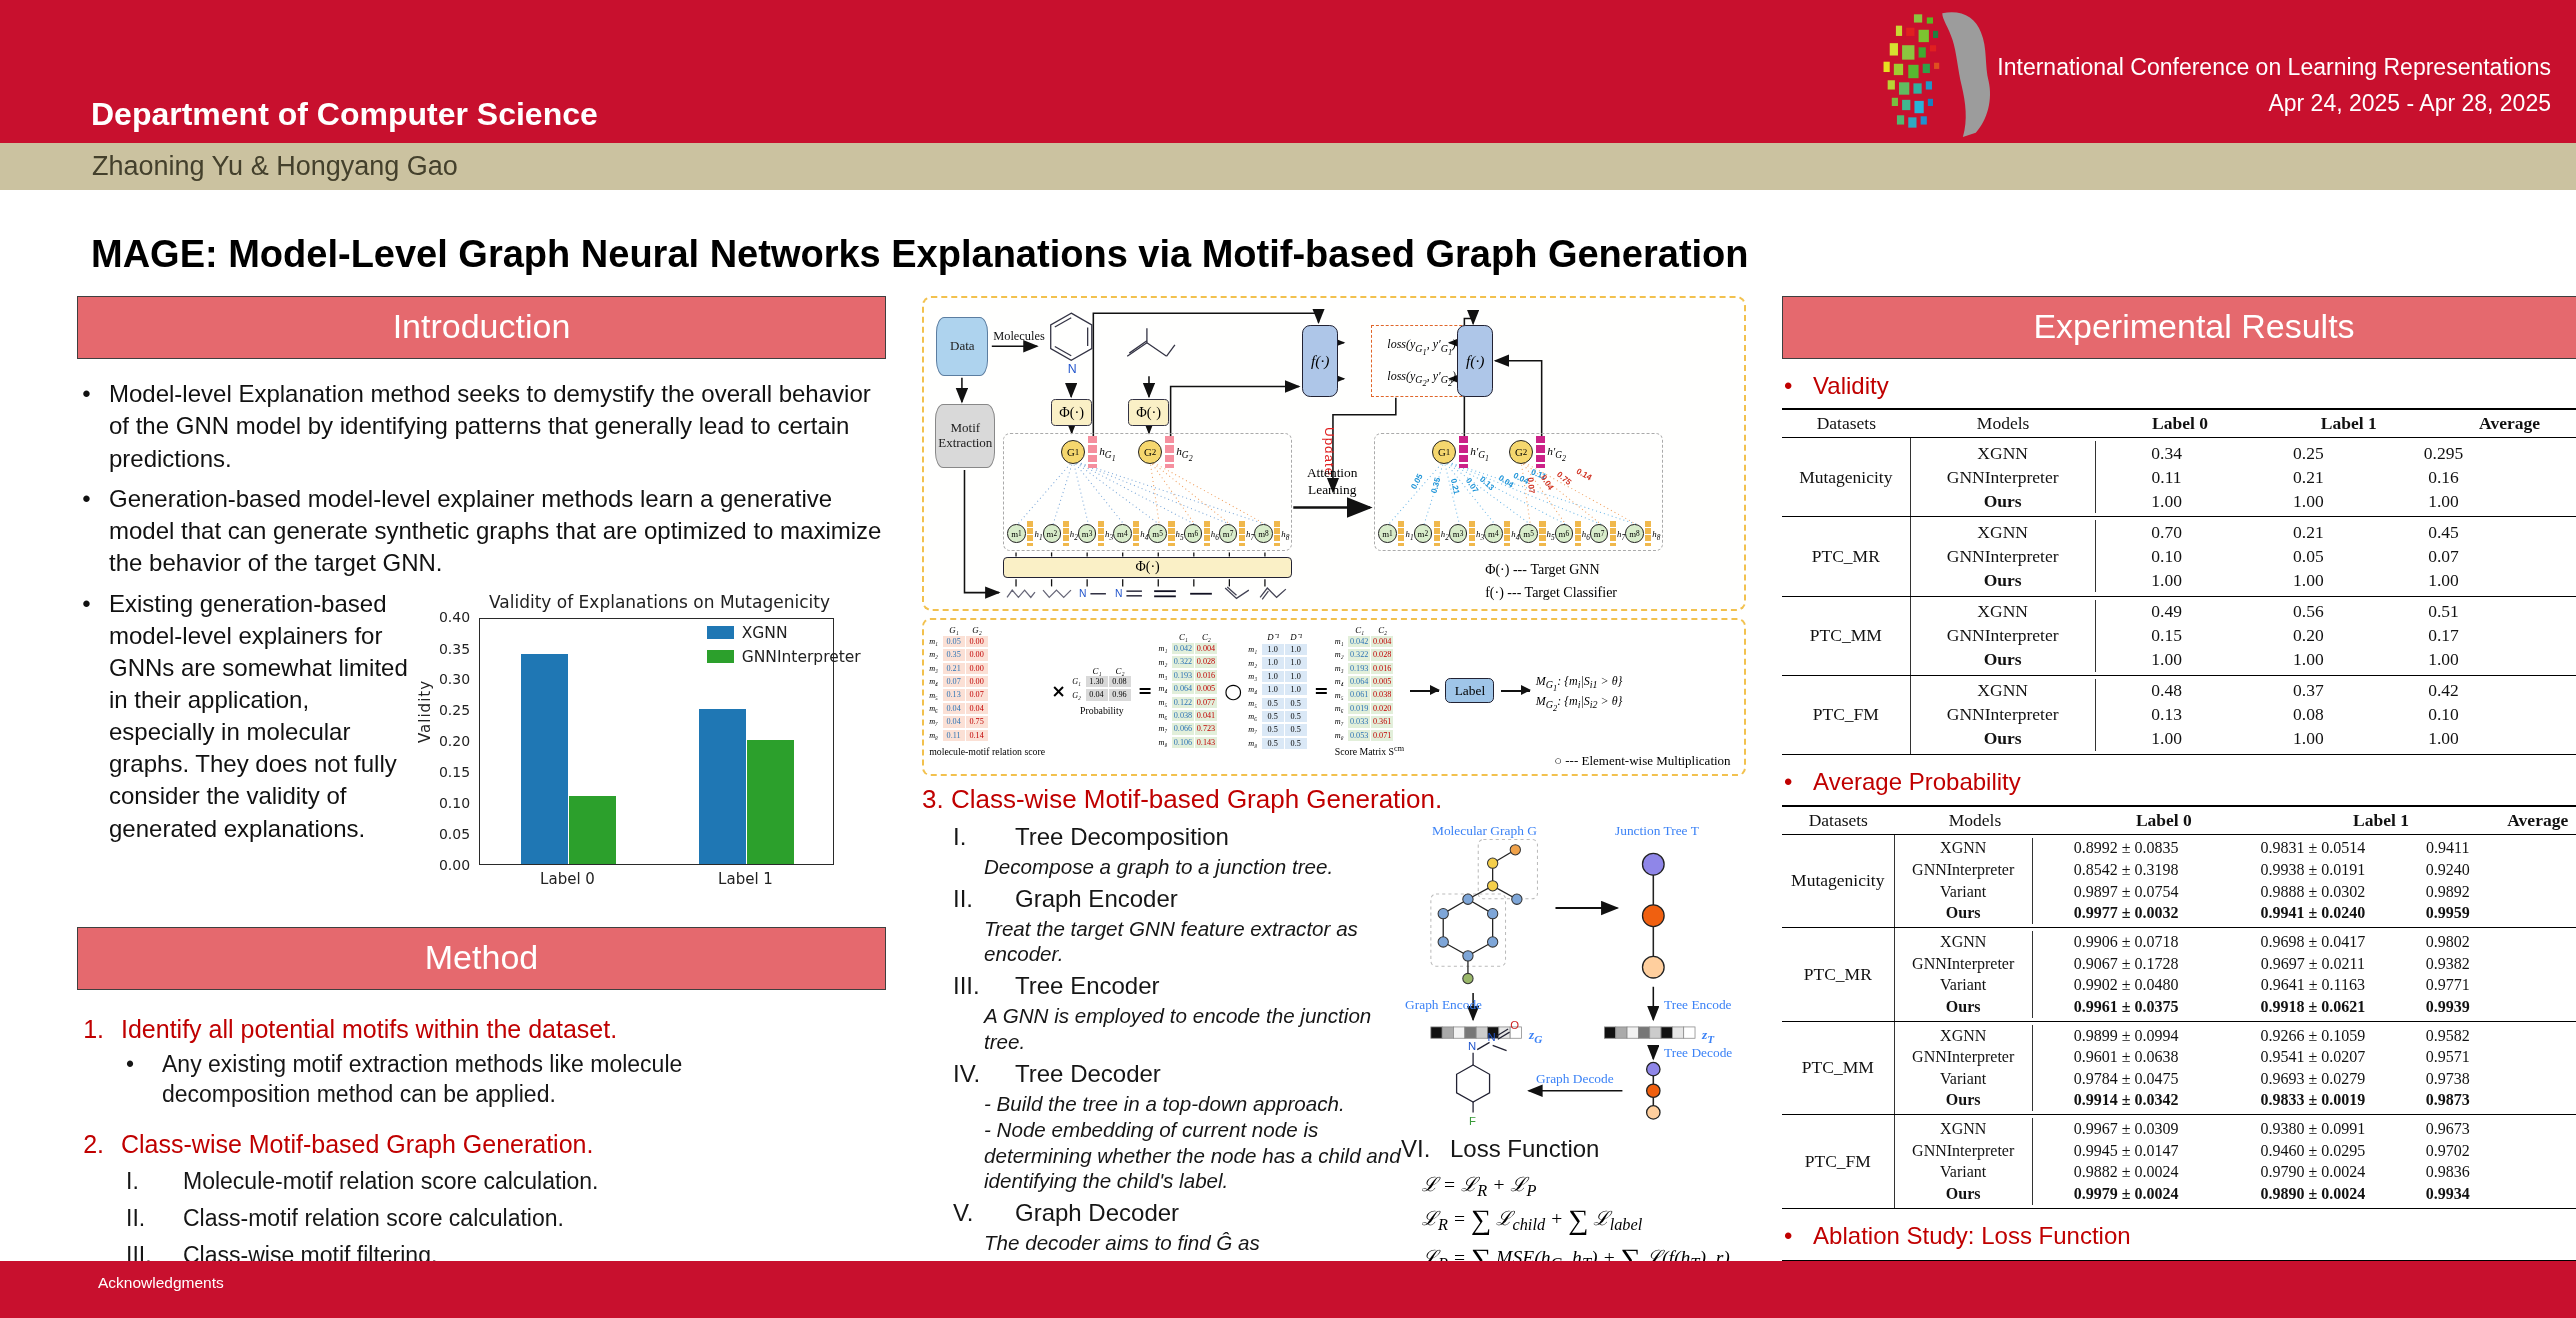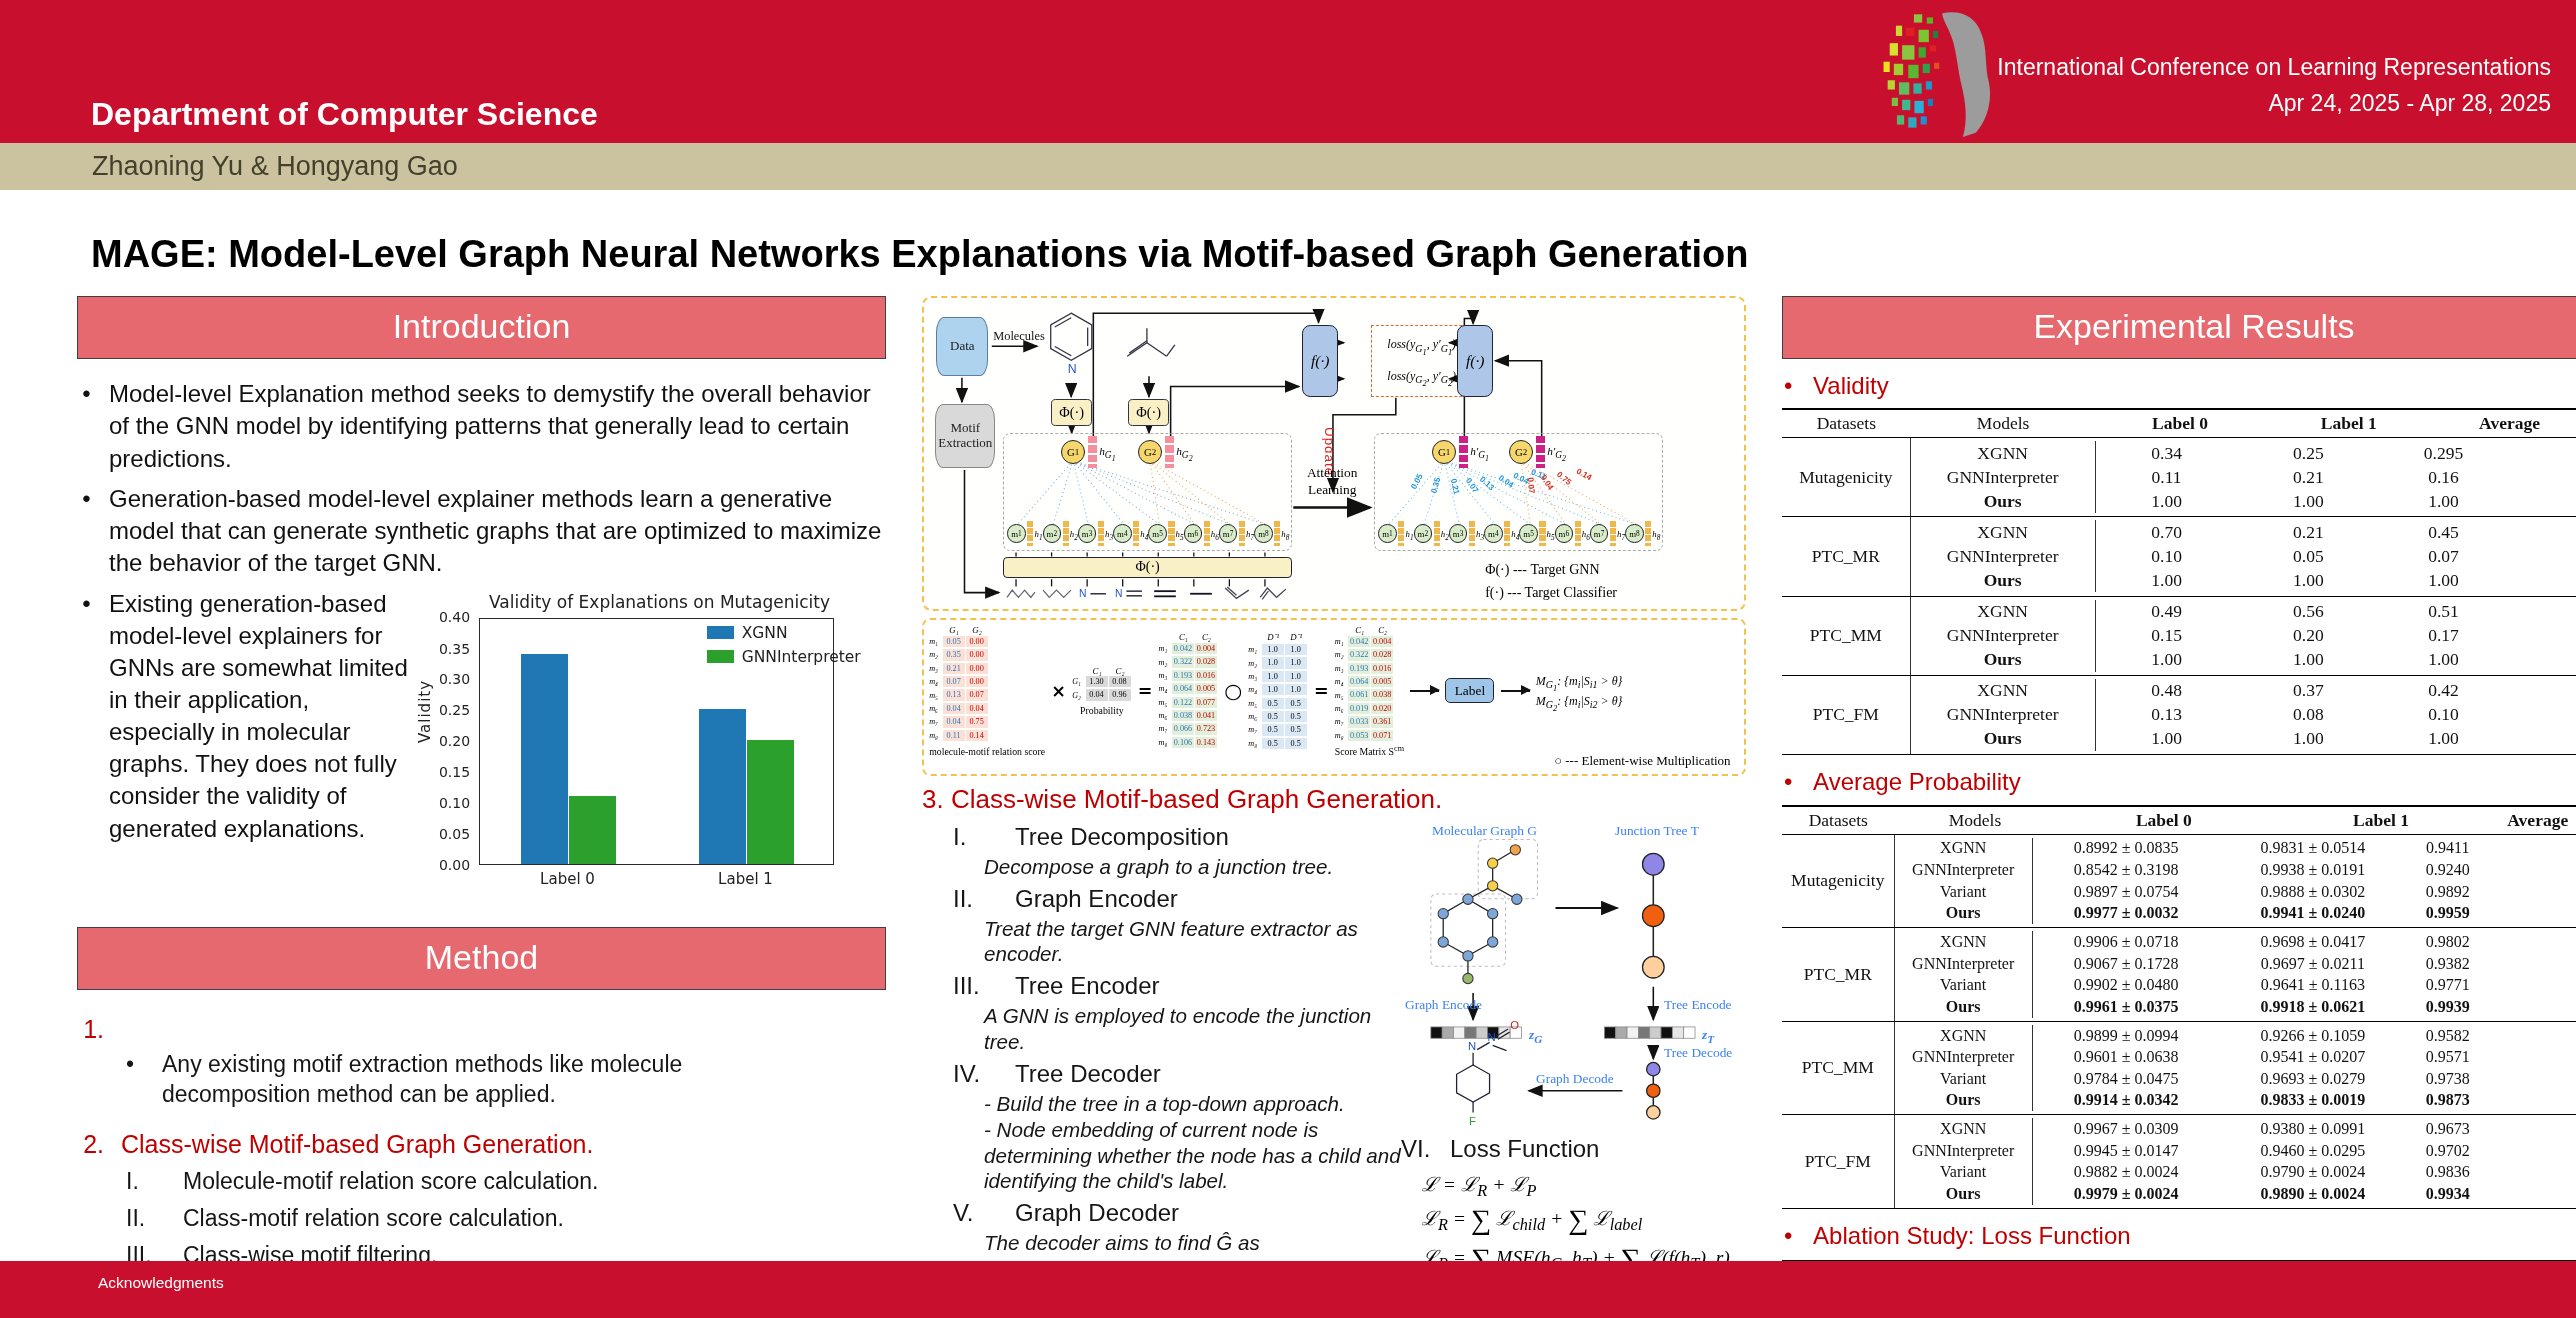--- a/index.html
+++ b/index.html
@@ -294,20 +294,21 @@
                 </div>
               </div>
             </div>
         </div>
       </div>
 
       <div class="section-head method-head">Method</div>
       <div class="mlist">
         <div class="mitem">
           <span class="num">1.</span>
+          <span>Identify all potential motifs within the dataset.</span>
         </div>
         <div class="msub">
           <span class="dot">•</span>
           <span class="txt">Any existing motif extraction methods like molecule decomposition method can be applied.</span>
         </div>
         <div class="mitem">
           <span class="num">2.</span>
           <span>Class-wise Motif-based Graph Generation.</span>
         </div>
         <div>

